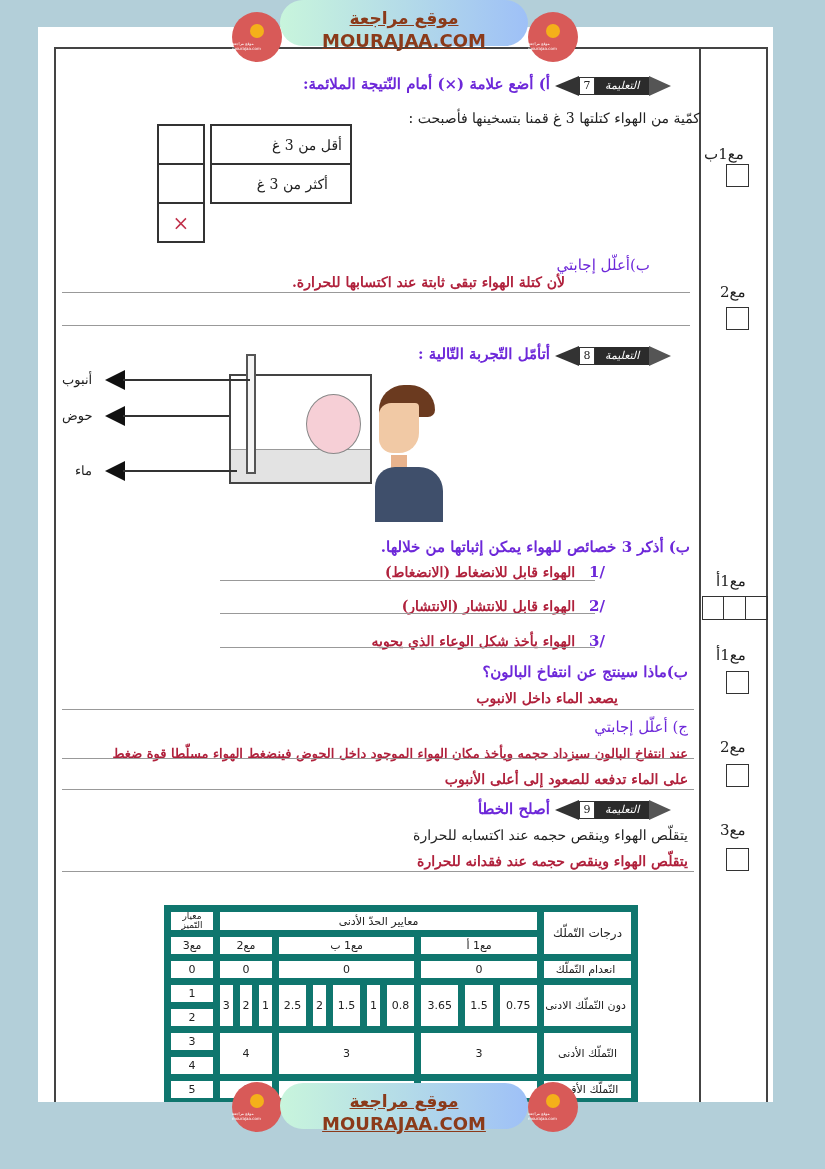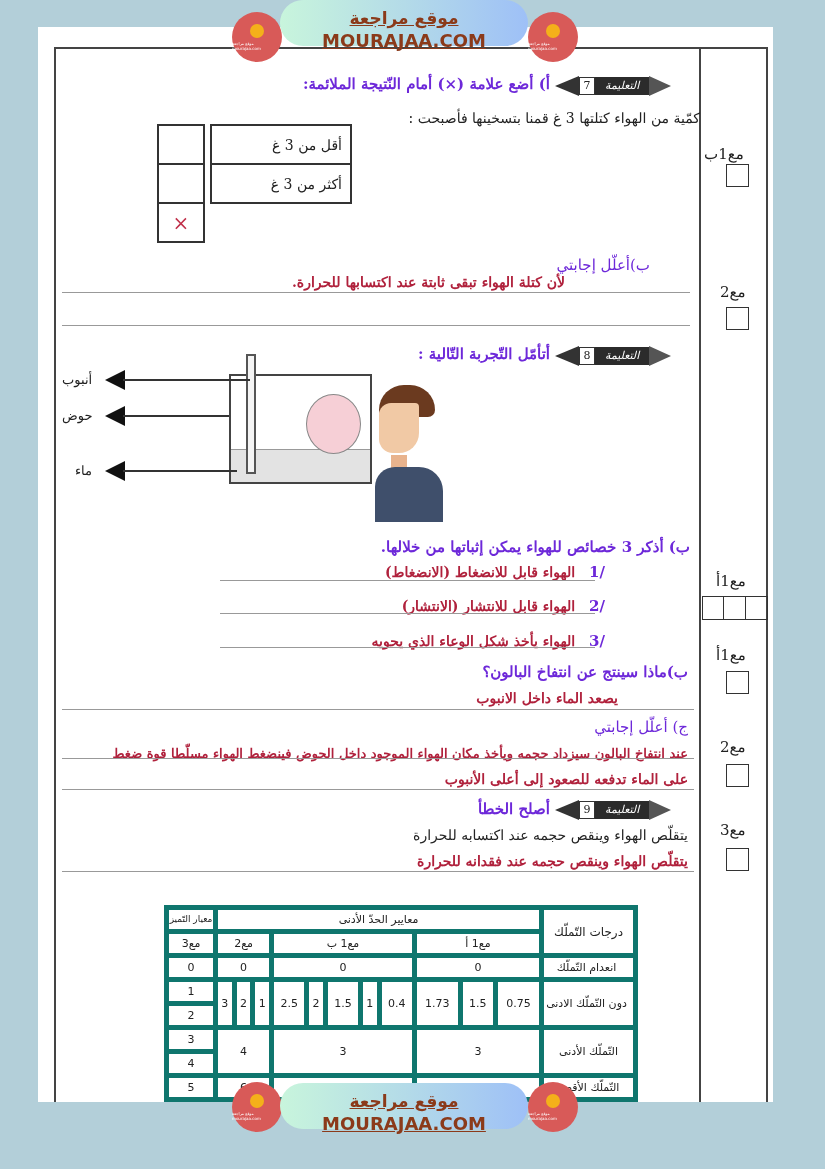--- a/index.html
+++ b/index.html
@@ -32,21 +32,21 @@
   .q-badge .num { width: 16px; height: 18px; border: 1px solid #333; background: #fff; font-size: 11px; text-align: center; line-height: 16px; }
   .q-badge .back-outline { width: 0; height: 0; border-top: 10px solid transparent; border-bottom: 10px solid transparent; border-right: 24px solid #333; display:flex; align-items:center; }
   .q-title { font-size: 15px; font-weight: bold; color: #6d28d9; }
   .txt { font-size: 14px; color: #222; }
   .ans { font-size: 14px; color: #b0213c; font-weight: bold; }
   .line { position: absolute; height: 1px; background: #999; }
   .mark-label { position: absolute; font-size: 15px; color: #222; }
   .mark-box { position: absolute; width: 23px; height: 23px; border: 1.5px solid #333; background: #fff; }
   table { border-collapse: collapse; }
   .choice-table td { border: 2px solid #333; height: 39px; font-size: 14px; }
-  .grid-table td { border: 5px solid #0f766e; font-size: 11px; text-align: center; height: 24px; font-family: "DejaVu Sans", sans-serif; }
+  .grid-table td { border: 7px solid #0f766e; font-size: 11px; text-align: center; height: 24px; font-family: "DejaVu Sans", sans-serif; }
   .banner {
     position: absolute; left: 280px; width: 248px; height: 46px; border-radius: 33px;
     background: linear-gradient(90deg, #c8f5dc 0%, #b4dbe8 50%, #9ec0f7 100%);
     text-align: center; color: #8b3a1a; font-family: "DejaVu Sans", sans-serif; font-weight: bold;
   }
   .banner .ar { font-size: 17px; text-decoration: underline; margin-top: 8px; display: block; }
   .banner .en { font-size: 18px; text-decoration: underline; display: block; margin-top: 2px; }
   .logo-circle {
     position: absolute; width: 50px; height: 50px; border-radius: 50%; background: #d85a58;
     display: flex; flex-direction: column; align-items: center; justify-content: center;
@@ -101,21 +101,21 @@
   </tbody>
     </table>
 </div>
 <div class="abs" style="left:210px; top:124px; width:142px;">
   <table class="choice-table rtl" style="width:142px;">
     <tbody>
         <tr>
           <td class="rtl" style="padding-right:8px;">أقل من 3 غ</td>
         </tr>
     <tr>
-          <td class="rtl" style="padding-right:8px;">أكثر من 3 غ</td>
+          <td class="rtl" style="padding-right:22px;">أكثر من 3 غ</td>
         </tr>
   </tbody>
     </table>
 </div>
 
 <div class="abs rtl q-title" style="right:175px; top:256px; font-weight:normal;">ب)أعلّل إجابتي</div>
 <div class="abs rtl ans" style="right:260px; top:274px;">لأن كتلة الهواء تبقى ثابتة عند اكتسابها للحرارة.</div>
 <div class="line" style="left:62px; top:292px; width:628px;"></div>
 <div class="line" style="left:62px; top:325px; width:628px;"></div>
 
@@ -235,22 +235,22 @@
     </tr>
     <tr>
       <td>1</td>
       <td rowspan="2">3</td>
       <td rowspan="2">2</td>
       <td rowspan="2">1</td>
       <td rowspan="2">2.5</td>
       <td rowspan="2">2</td>
       <td rowspan="2">1.5</td>
       <td rowspan="2">1</td>
-      <td rowspan="2">0.4</td>
-      <td rowspan="2">1.73</td>
+      <td rowspan="2">0.8</td>
+      <td rowspan="2">3.65</td>
       <td rowspan="2">1.5</td>
       <td rowspan="2">0.75</td>
       <td rowspan="2" class="rtl" style="padding-right:4px;">دون التّملّك الادنى</td>
     </tr>
     <tr>
       <td>2</td>
     </tr>
     <tr>
       <td>3</td>
       <td colspan="3" rowspan="2">4</td>

